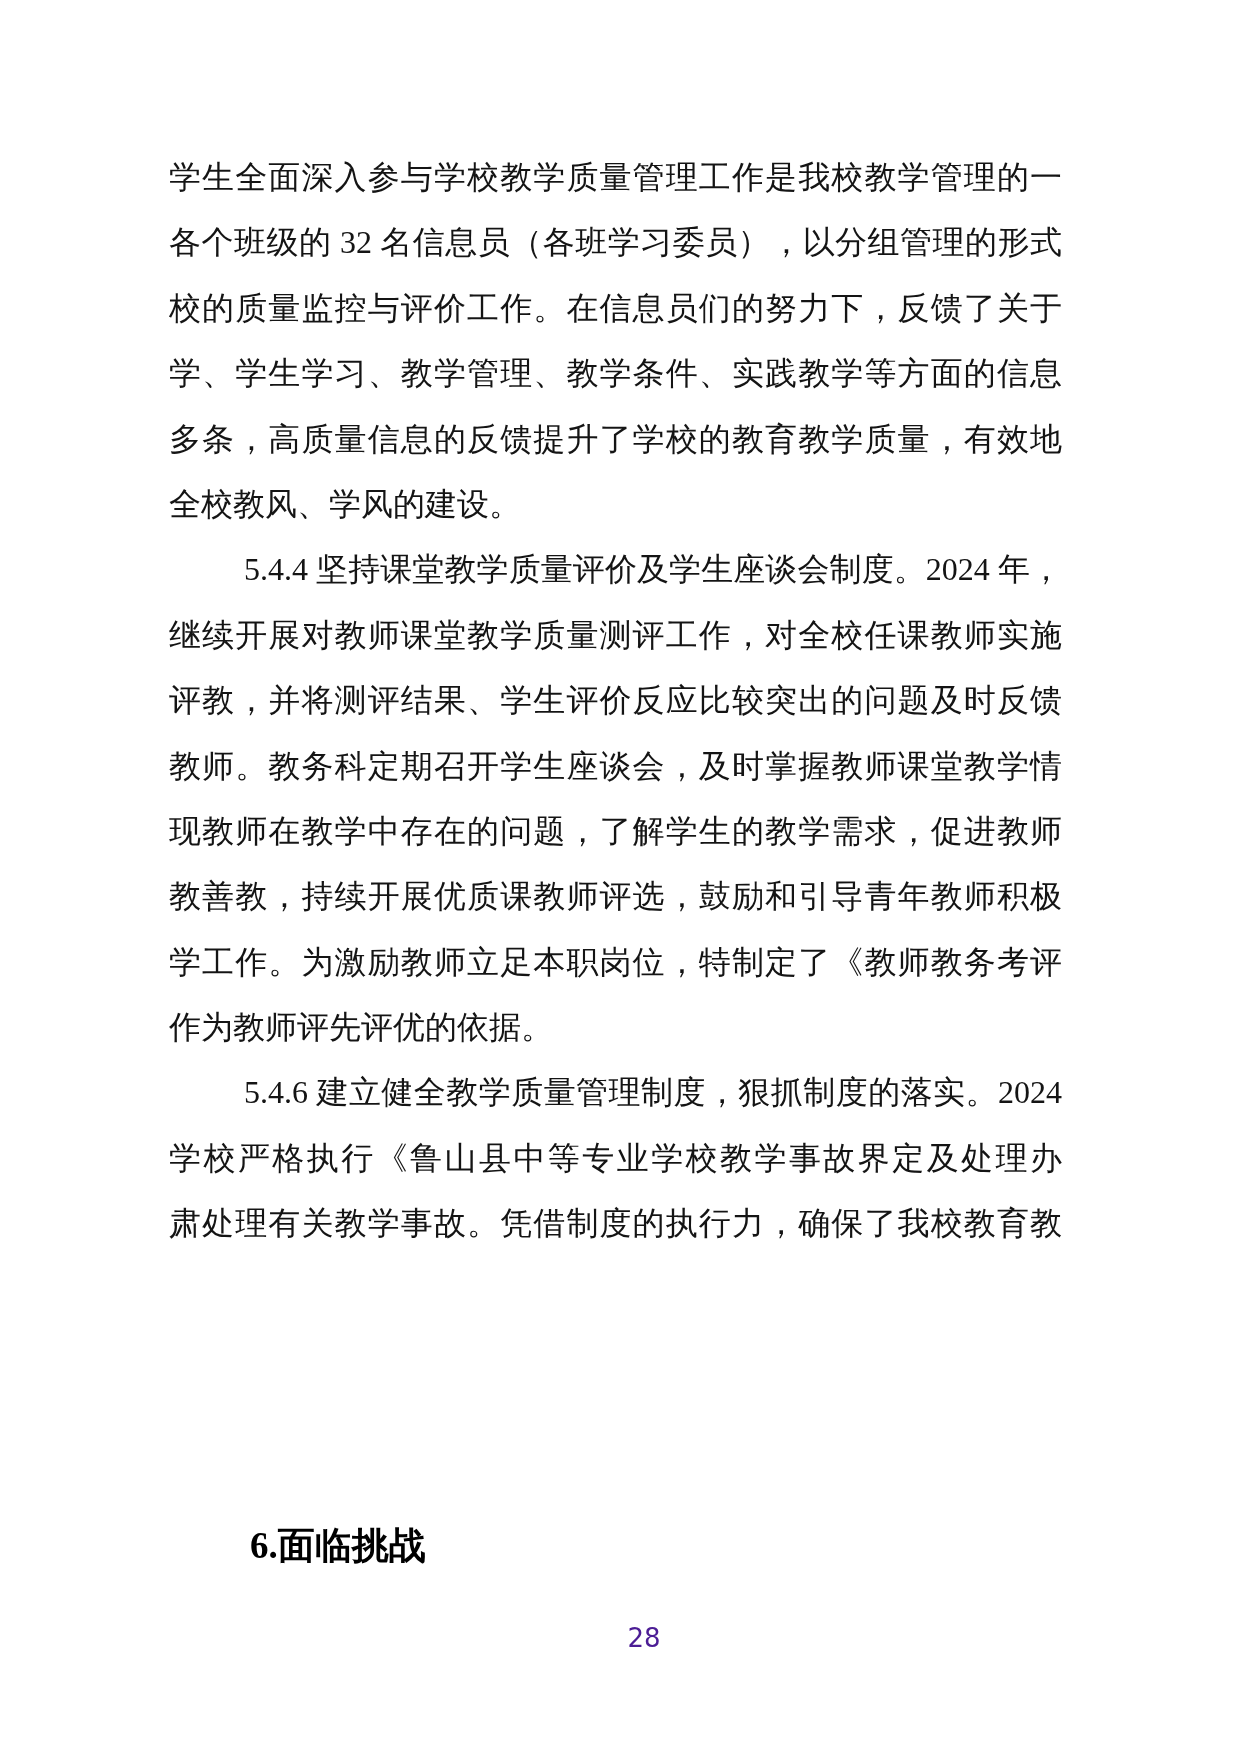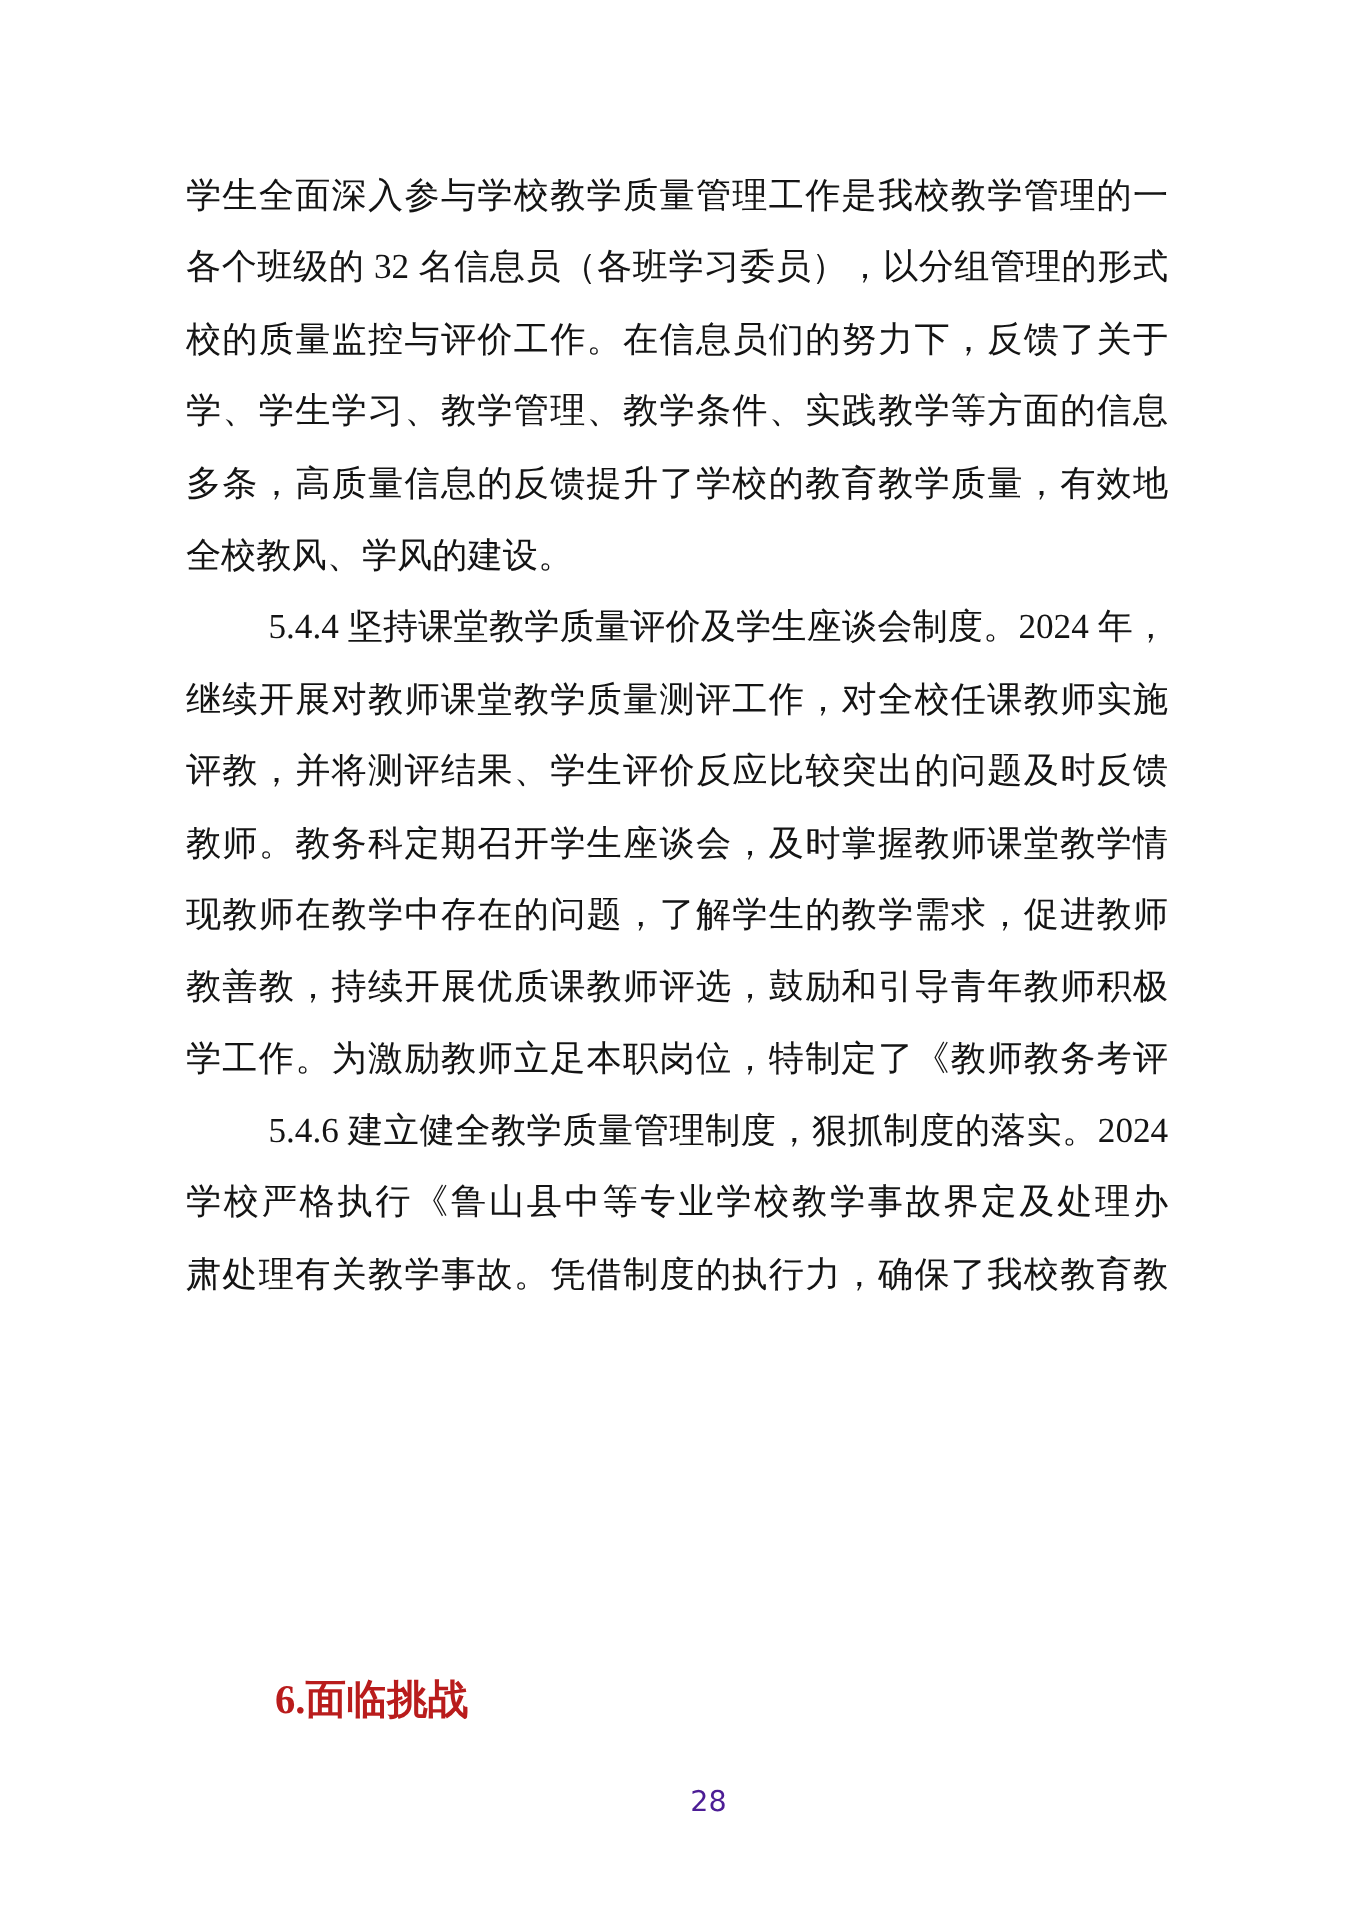--- a/index.html
+++ b/index.html
@@ -41,21 +41,21 @@
   .heading {
     position: absolute;
     left: 169px;
     top: 1522px;
     width: 893px;
     margin: 0;
     padding-left: 81px;
     font-size: 37px;
     line-height: 48px;
     font-weight: bold;
-    color: #b91c1c;
+    color: #000000;
     font-family: "Liberation Serif", "DejaVu Serif", serif;
   }
   .page-footer {
     position: absolute;
     left: 0;
     top: 1622px;
     width: 100%;
     text-align: center;
     font-family: "DejaVu Sans", "Liberation Sans", sans-serif;
     font-size: 26px;
@@ -75,19 +75,20 @@
       <div class="line">学、学生学习、教学管理、教学条件、实践教学等方面的信息共 90</div>
       <div class="line">多条，高质量信息的反馈提升了学校的教育教学质量，有效地促进了</div>
       <div class="line para-end">全校教风、学风的建设。</div>
       <div class="line indent">5.4.4 坚持课堂教学质量评价及学生座谈会制度。2024 年，学校</div>
       <div class="line">继续开展对教师课堂教学质量测评工作，对全校任课教师实施了学生</div>
       <div class="line">评教，并将测评结果、学生评价反应比较突出的问题及时反馈给任课</div>
       <div class="line">教师。教务科定期召开学生座谈会，及时掌握教师课堂教学情况，发</div>
       <div class="line">现教师在教学中存在的问题，了解学生的教学需求，促进教师更有针</div>
       <div class="line">教善教，持续开展优质课教师评选，鼓励和引导青年教师积极投身教</div>
       <div class="line">学工作。为激励教师立足本职岗位，特制定了《教师教务考评细则》</div>
+      <div class="line para-end">作为教师评先评优的依据。</div>
       <div class="line indent">5.4.6 建立健全教学质量管理制度，狠抓制度的落实。2024 年，</div>
       <div class="line">学校严格执行《鲁山县中等专业学校教学事故界定及处理办法》，严</div>
       <div class="line">肃处理有关教学事故。凭借制度的执行力，确保了我校教育教学工作</div>
     </div>
   <h2 class="heading">6.面临挑战</h2>
   <div class="page-footer">28</div>
 </div>
 
 </body></html>

